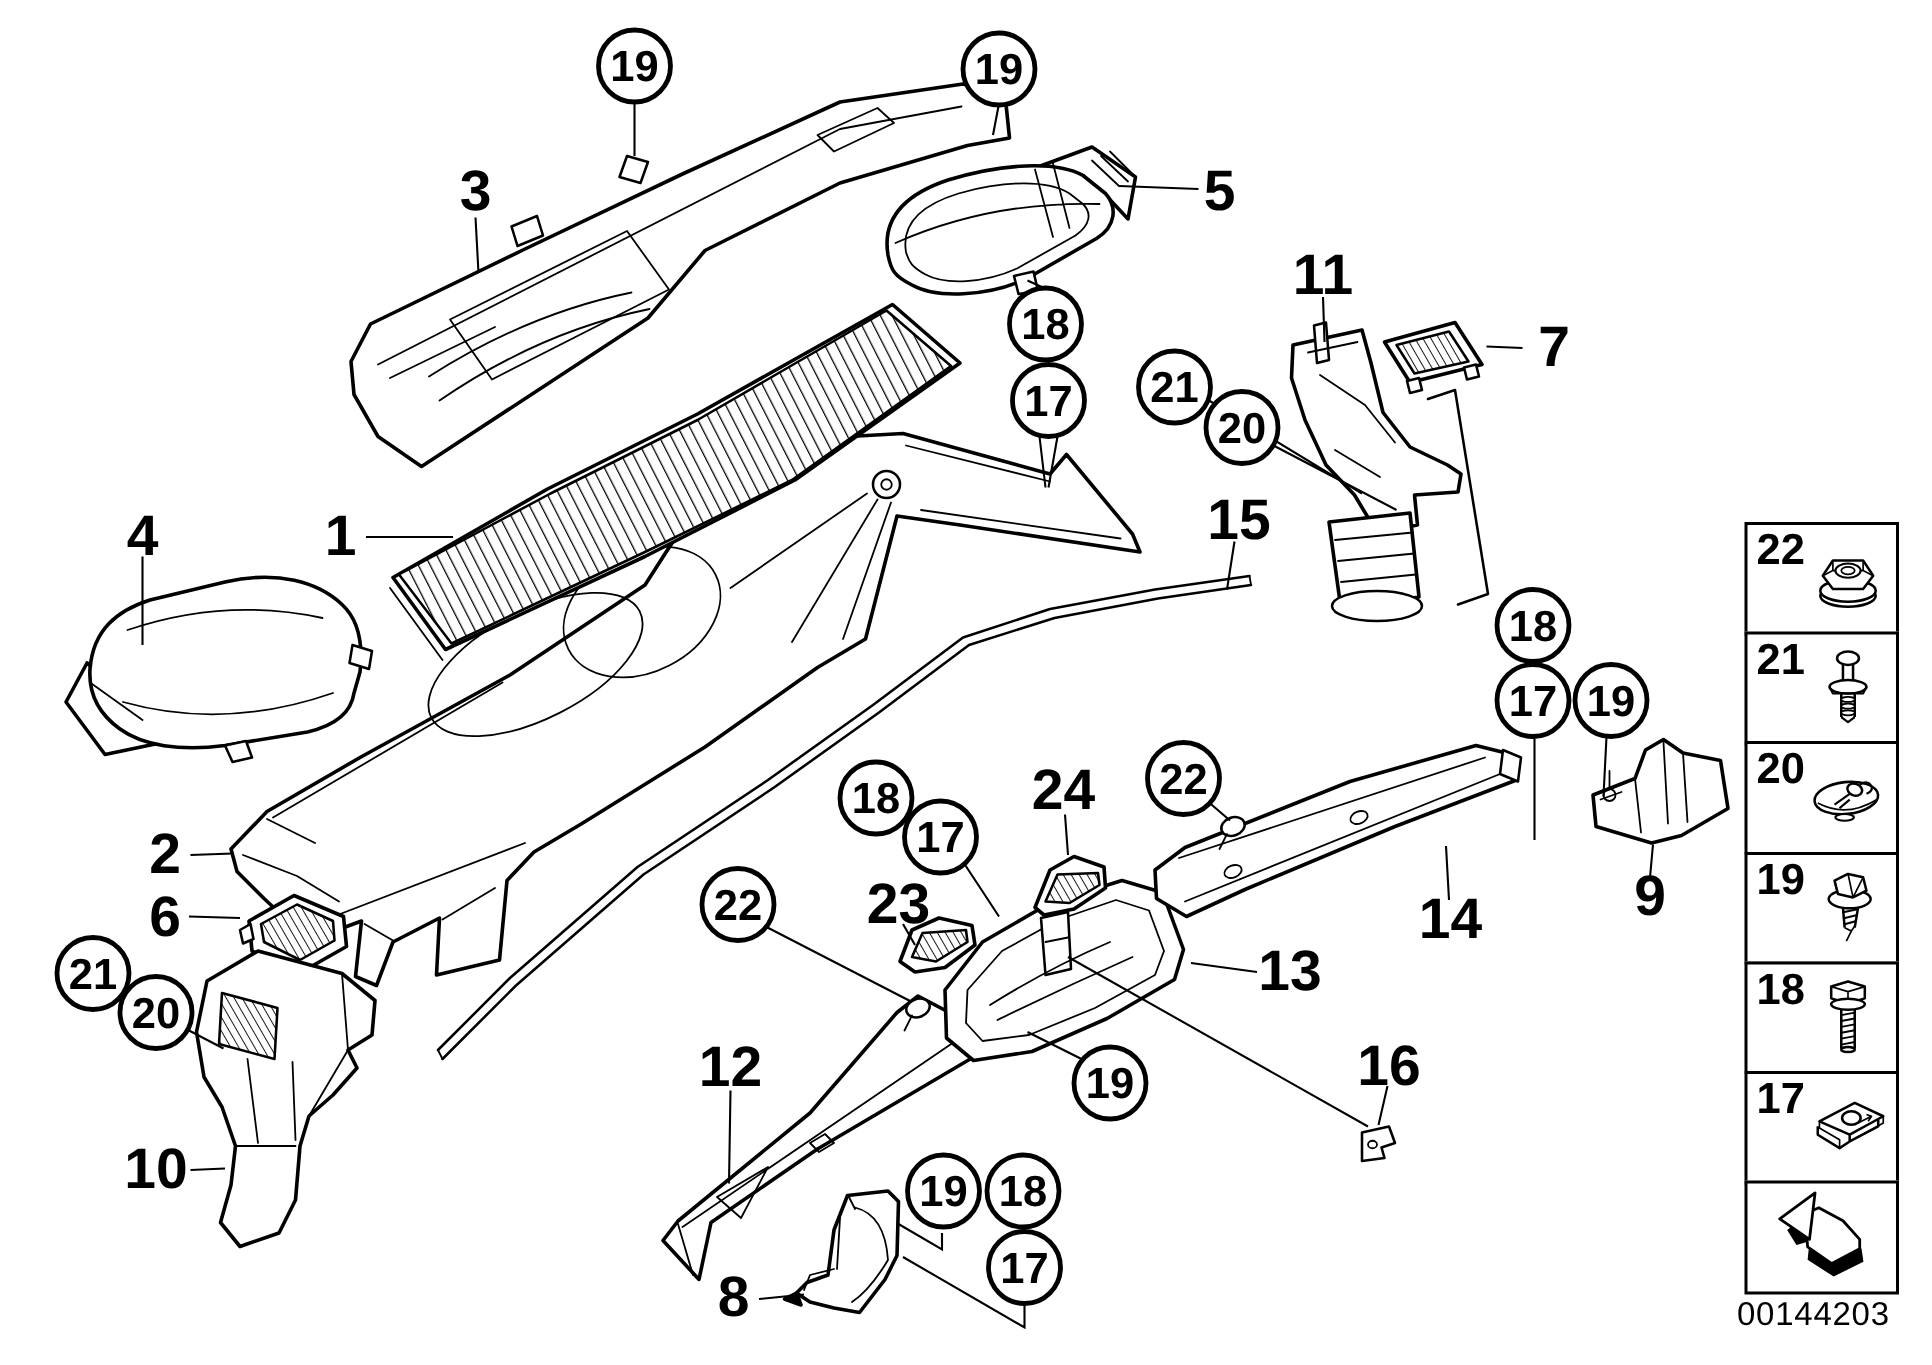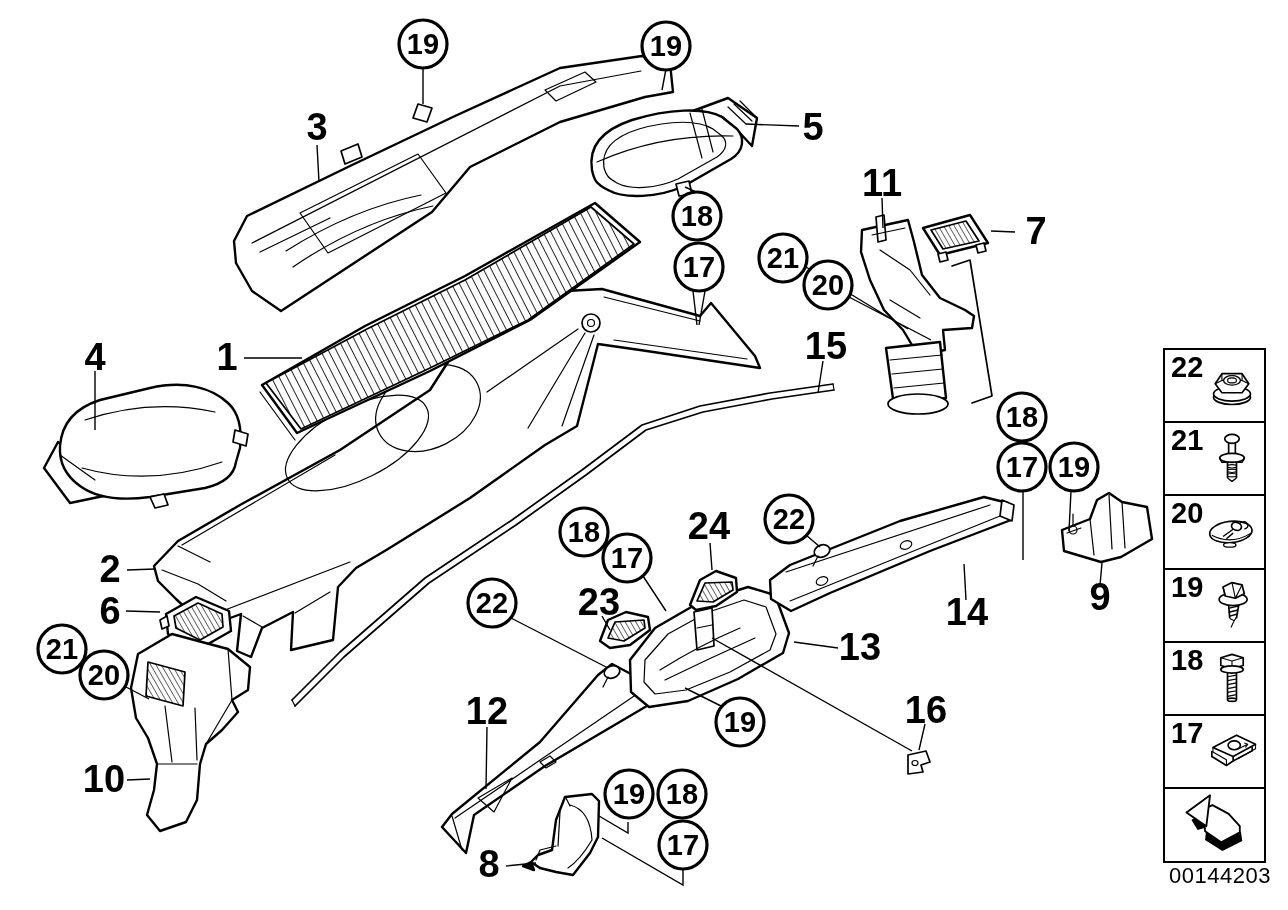--- a/index.html
+++ b/index.html
@@ -17,21 +17,21 @@
   text{fill:#000;font-family:"Liberation Sans",sans-serif;}
   .callout-num{font-size:29px;font-weight:700;text-anchor:middle;}
   .part-num{font-size:38px;font-weight:700;text-anchor:middle;}
   #legend{position:absolute;left:1163px;top:348px;width:103px;}
   .legend-box{box-sizing:border-box;width:103px;height:75.6px;border:2.4px solid #000;
               background:#fff;position:relative;margin-top:-2.4px;}
   .legend-box:first-child{margin-top:0;}
   .legend-label{position:absolute;left:6px;top:2px;font-size:29px;font-weight:700;line-height:1.05;}
   .legend-icon{position:absolute;right:4px;top:50%;transform:translateY(-50%);}
   .legend-box.arrow-box .legend-icon{right:auto;left:50%;transform:translate(-50%,-50%);}
-  #image-number{position:absolute;left:1158px;top:863px;width:113px;text-align:right;
+  #image-number{position:absolute;left:1158px;top:863px;width:113px;text-align:left;
                 font-size:22px;letter-spacing:0.5px;color:#000;}
 </style>
 </head>
 <body>
 
 <div class="stage">
 
   <svg id="diagram-svg" width="1288" height="910" viewBox="0 0 1288 910">
     <defs>
       <pattern id="ribs" width="7" height="7" patternUnits="userSpaceOnUse" patternTransform="rotate(-27)">

